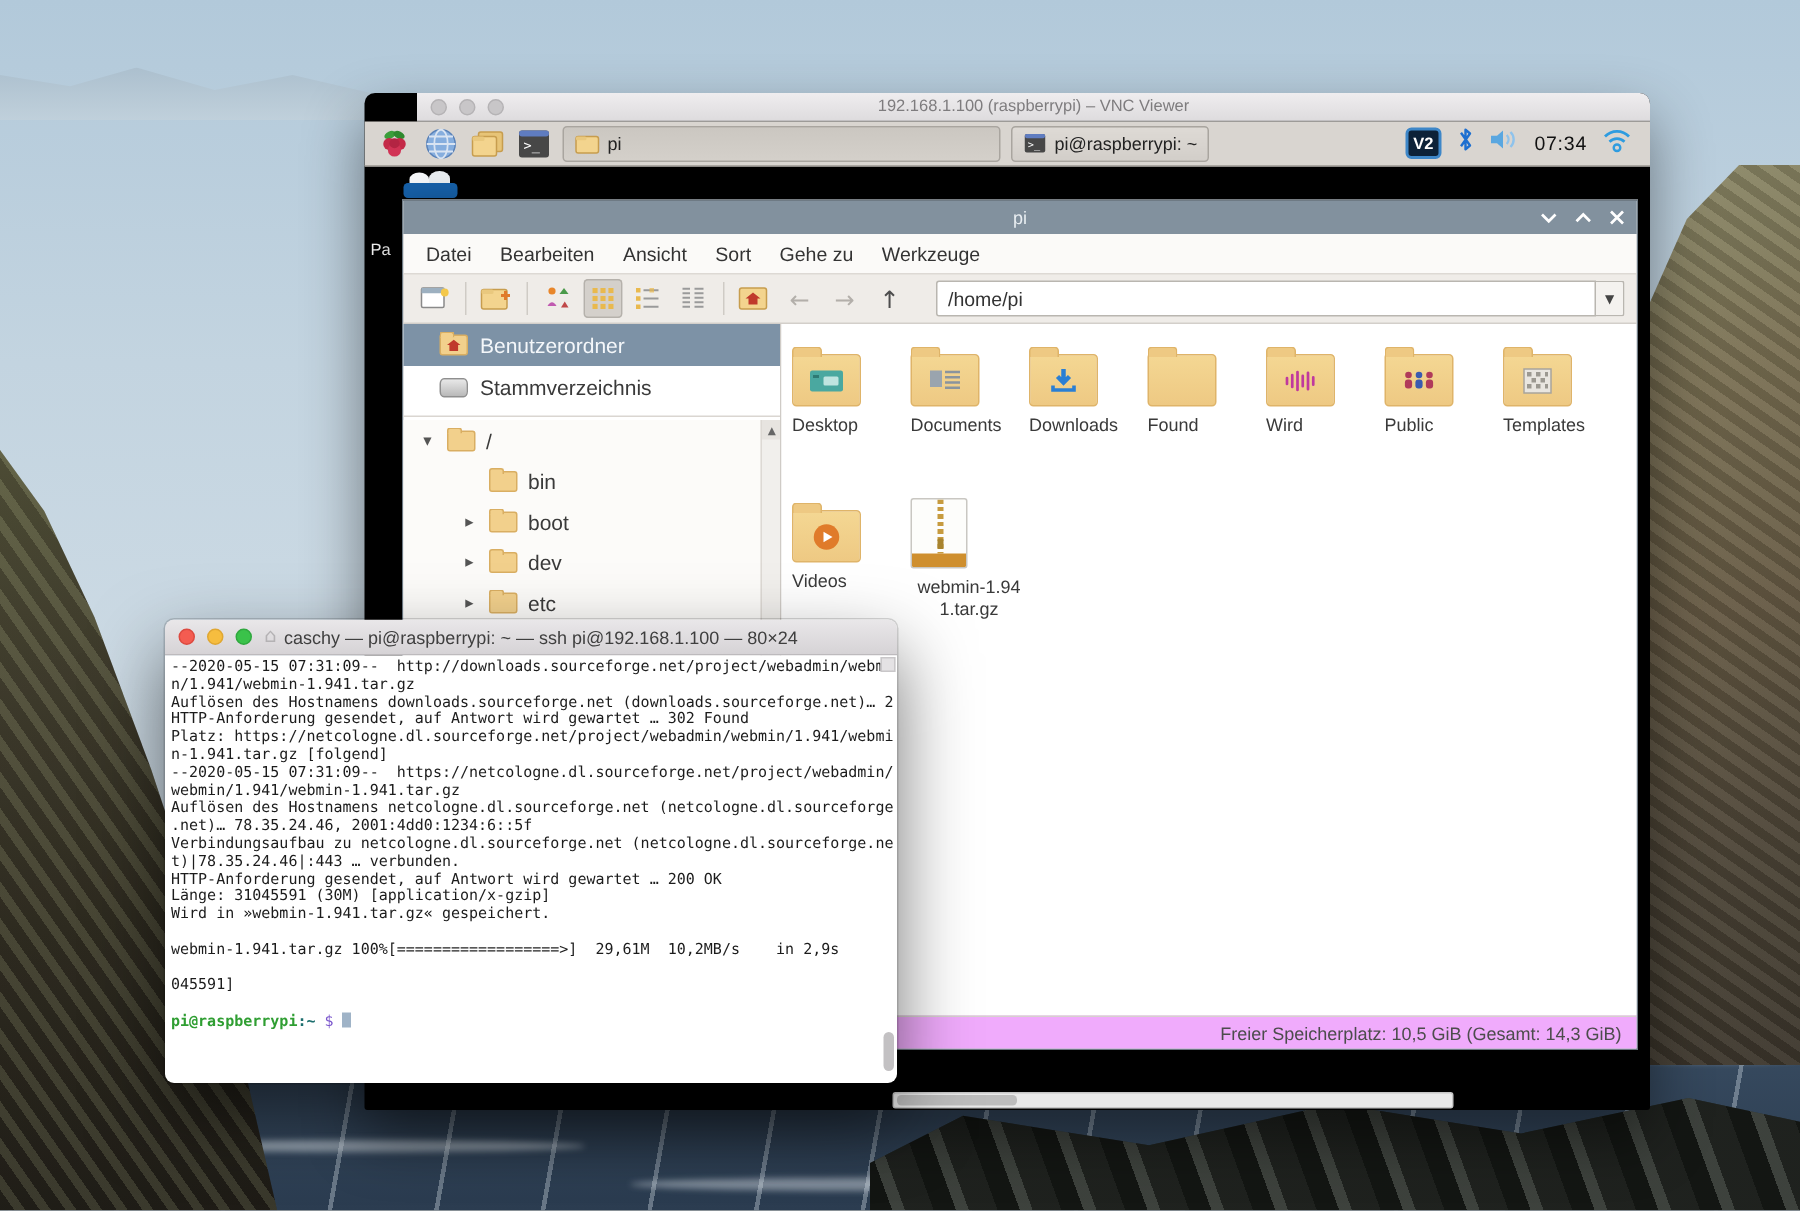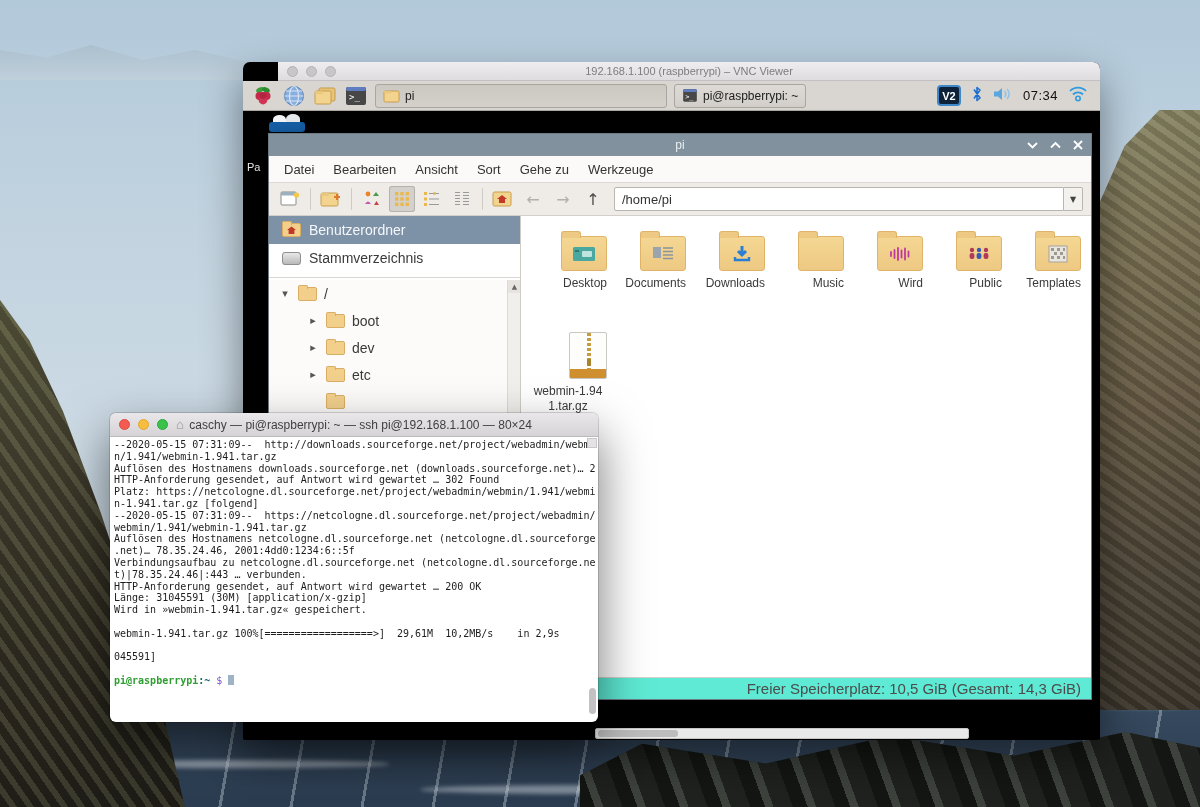--- a/index.html
+++ b/index.html
@@ -83,62 +83,62 @@
   .fm-menubar { height:26px; background:#fbfaf8; display:flex; align-items:center; gap:19px; padding:0 15px; flex:0 0 auto; }
   .fm-menubar .menu-item { font-size:13px; color:#333; }
   .fm-toolbar { height:34px; background:#efece8; border-top:1px solid #ddd9d4; border-bottom:1px solid #d3cfca;
     display:flex; align-items:center; gap:4px; padding:0 8px; flex:0 0 auto; }
   .tool-sep { width:1px; height:22px; background:#cfcbc5; margin:0 3px; }
   .tool-btn { width:26px; height:26px; display:flex; align-items:center; justify-content:center; border-radius:3px; }
   .tool-btn.active { background:#d4d0cb; box-shadow: inset 0 0 0 1px #b5b1ab; }
   .nav-arrow { font-family:"DejaVu Sans", sans-serif; font-size:16px; }
   .nav-dim { color:#b3afaa; }
   .nav-dark { color:#4d4d4d; }
-  .path-wrap { flex:1; display:flex; align-items:center; margin-left:4px; }
+  .path-wrap { flex:1; display:flex; align-items:center; margin-left:14px; }
   .path-input { flex:1; height:24px; border:1px solid #b9b6b0; border-radius:2px 0 0 2px; background:#fff;
     font-size:13px; color:#333; padding:0 7px; outline:none; }
   .path-drop { width:19px; height:24px; border:1px solid #b9b6b0; border-left:none; border-radius:0 2px 2px 0;
     background:#f4f2ef; display:flex; align-items:center; justify-content:center; font-size:8px; color:#444;
     font-family:"DejaVu Sans", sans-serif; }
 
   .fm-main { flex:1; display:flex; min-height:0; }
   .fm-sidebar { width:252px; border-right:1px solid #cfcbc6; display:flex; flex-direction:column; background:#fff; }
-  .place-row { height:28px; display:flex; align-items:center; gap:8px; padding:0 13px; font-size:14px; color:#3a3a3a; }
+  .place-row { height:28px; display:flex; align-items:center; gap:8px; padding:0 24px; font-size:14px; color:#3a3a3a; }
   .place-row.selected { background:#7d92a6; color:#f4f7fa; }
   .side-sep { height:6px; border-bottom:1px solid #dad6d1; margin-bottom:2px; }
   .fm-tree { flex:1; position:relative; background:#fcfbf9; overflow:hidden; }
   .tree-row { height:27px; display:flex; align-items:center; font-size:14px; color:#3a3a3a; gap:7px; }
   .tree-arrow { width:12px; text-align:center; font-family:"DejaVu Sans", sans-serif; font-size:11px; color:#555; }
   .tree-scroll { position:absolute; right:0; top:0; width:13px; height:100%; background:#f1efec; border-left:1px solid #ddd9d4; }
   .tree-scroll .up { position:absolute; top:0; left:0; width:13px; height:13px; font-size:7px; color:#666; display:flex;
     align-items:center; justify-content:center; font-family:"DejaVu Sans", sans-serif; background:#e7e4e0; }
 
   .fm-files { flex:1; background:#fff; padding:10px 4px 0 7px; display:flex; flex-wrap:wrap; align-content:flex-start; }
-  .file-cell { width:79px; height:104px; display:flex; flex-direction:column; align-items:flex-end; padding-top:2px; }
+  .file-cell { width:79px; height:104px; display:flex; flex-direction:column; align-items:flex-start; padding-top:2px; }
   .file-label { margin-top:5px; font-size:12px; color:#3a3a3a; text-align:center; line-height:15px; word-break:break-all; max-width:78px; }
 
   
   .folder { position:relative; width:46px; height:35px; background:linear-gradient(180deg,#f4d793,#eec983);
     border:1px solid #dfb469; border-radius:2px 3px 3px 3px; margin-top:8px;
     display:flex; align-items:center; justify-content:center; }
   .folder::before { content:""; position:absolute; left:-1px; top:-6px; width:18px; height:6px;
     background:#eec983; border:1px solid #dfb469; border-bottom:none; border-radius:3px 3px 0 0; }
   .folder-sm { position:relative; width:19px; height:14px; background:#f2d08c; border:1px solid #d9ae62; border-radius:1px 2px 2px 2px; }
   .folder-sm::before { content:""; position:absolute; left:-1px; top:-3px; width:8px; height:3px; background:#f2d08c; border:1px solid #d9ae62; border-bottom:none; border-radius:2px 2px 0 0; }
   .drive-sm { width:19px; height:13px; background:linear-gradient(180deg,#e8e8e8,#b9b9b9); border:1px solid #8f8f8f; border-radius:3px/4px; }
 
   
   .archive { position:relative; width:38px; height:47px; background:#fdfdfb; border:1px solid #c9c7c2; border-radius:2px; overflow:hidden; }
   .archive .zip { position:absolute; left:17px; top:0; width:4px; height:36px;
     background:repeating-linear-gradient(180deg,#c79b3f 0 3px,#fdfdfb 3px 5px); }
   .archive .band { position:absolute; left:0; bottom:0; width:100%; height:9px; background:#cf8f2e; }
   .archive .pull { position:absolute; left:17px; top:26px; width:4px; height:7px; background:#a8842f; border-radius:1px; }
 
-  .fm-statusbar { height:22px; background:#5eead4; border-top:1px solid #d6d2cd; display:flex; align-items:center;
-    justify-content:flex-end; padding:0 10px; font-size:15px; color:#4c4c4c; flex:0 0 auto; }
+  .fm-statusbar { height:22px; background:#f0abfc; border-top:1px solid #d6d2cd; display:flex; align-items:center;
+    justify-content:flex-end; padding:0 10px; font-size:12px; color:#4c4c4c; flex:0 0 auto; }
 
   
   .term-window { position:absolute; left:110px; top:413px; width:488px; height:309px; border-radius:6px;
     overflow:hidden; box-shadow: 0 22px 50px rgba(0,0,0,.55), 0 0 0 1px rgba(0,0,0,.15); }
   .term-titlebar { height:24px; background:linear-gradient(180deg,#e9e7e9,#d6d3d6); border-bottom:1px solid #bdbabd;
     position:relative; display:flex; align-items:center; justify-content:center; }
   .term-titlebar .dots { position:absolute; left:9px; top:6px; display:flex; gap:8px; }
   .dot-red { background:#f45c51; border:1px solid #dd4a40; }
   .dot-yellow { background:#f6bd3f; border:1px solid #e0a732; }
   .dot-green { background:#3ac24a; border:1px solid #2fa83e; }
@@ -397,20 +397,25 @@
               <span>Stammverzeichnis</span>
             </div>
             <div class="side-sep"></div>
             <div class="fm-tree">
               <div class="tree-row" style="padding-left:10px">
                 <span class="tree-arrow">▾</span>
                 <span class="folder-sm"></span>
                 <span>/</span>
               </div>
               <div class="tree-row" style="padding-left:38px">
+                <span class="tree-arrow"></span>
+                <span class="folder-sm"></span>
+                <span>bin</span>
+              </div>
+              <div class="tree-row" style="padding-left:38px">
                 <span class="tree-arrow">▸</span>
                 <span class="folder-sm"></span>
                 <span>boot</span>
               </div>
               <div class="tree-row" style="padding-left:38px">
                 <span class="tree-arrow">▸</span>
                 <span class="folder-sm"></span>
                 <span>dev</span>
               </div>
               <div class="tree-row" style="padding-left:38px">
@@ -453,21 +458,21 @@
               <div class="folder">
                 <svg width="20" height="18" viewBox="0 0 20 18">
                     <path d="M10 1 v8 M6 6 l4 4 4-4" stroke="#2a7fd4" stroke-width="3" fill="none"></path>
                     <path d="M3 12 v3 h14 v-3" stroke="#2a7fd4" stroke-width="2.4" fill="none"></path>
                   </svg>
               </div>
               <div class="file-label">Downloads</div>
             </div>
             <div class="file-cell">
               <div class="folder"></div>
-              <div class="file-label">Music</div>
+              <div class="file-label">Found</div>
             </div>
             <div class="file-cell">
               <div class="folder">
                 <svg width="24" height="18" viewBox="0 0 24 18">
                     <g stroke="#c0399e" stroke-width="1.8" stroke-linecap="round">
                       <path d="M3 7 v4 M6.5 5 v8 M10 3 v12 M13.5 5.5 v7 M17 3.5 v11 M20.5 6.5 v5"></path>
                     </g>
                   </svg>
               </div>
               <div class="file-label">Wird</div>
@@ -501,20 +506,29 @@
                       <rect x="15" y="3" width="2" height="3"></rect>
                       <rect x="6" y="7" width="3" height="3"></rect>
                       <rect x="12" y="7" width="3" height="3"></rect>
                       <rect x="3" y="11" width="3" height="3"></rect>
                       <rect x="9" y="11" width="3" height="3"></rect>
                       <rect x="15" y="11" width="2" height="3"></rect>
                     </g>
                   </svg>
               </div>
               <div class="file-label">Templates</div>
+            </div>
+            <div class="file-cell">
+              <div class="folder">
+                <svg width="20" height="20" viewBox="0 0 20 20">
+                    <circle cx="10" cy="10" r="8.5" fill="#e07b2a"></circle>
+                    <path d="M8 6.5 L14 10 L8 13.5 z" fill="#fff"></path>
+                  </svg>
+              </div>
+              <div class="file-label">Videos</div>
             </div>
             <div class="file-cell">
               <div class="archive" style="margin-top:0;">
                 <span class="zip"></span>
                   <span class="pull"></span>
                   <span class="band"></span>
               </div>
               <div class="file-label">webmin-1.941.tar.gz</div>
             </div>
           </div>

